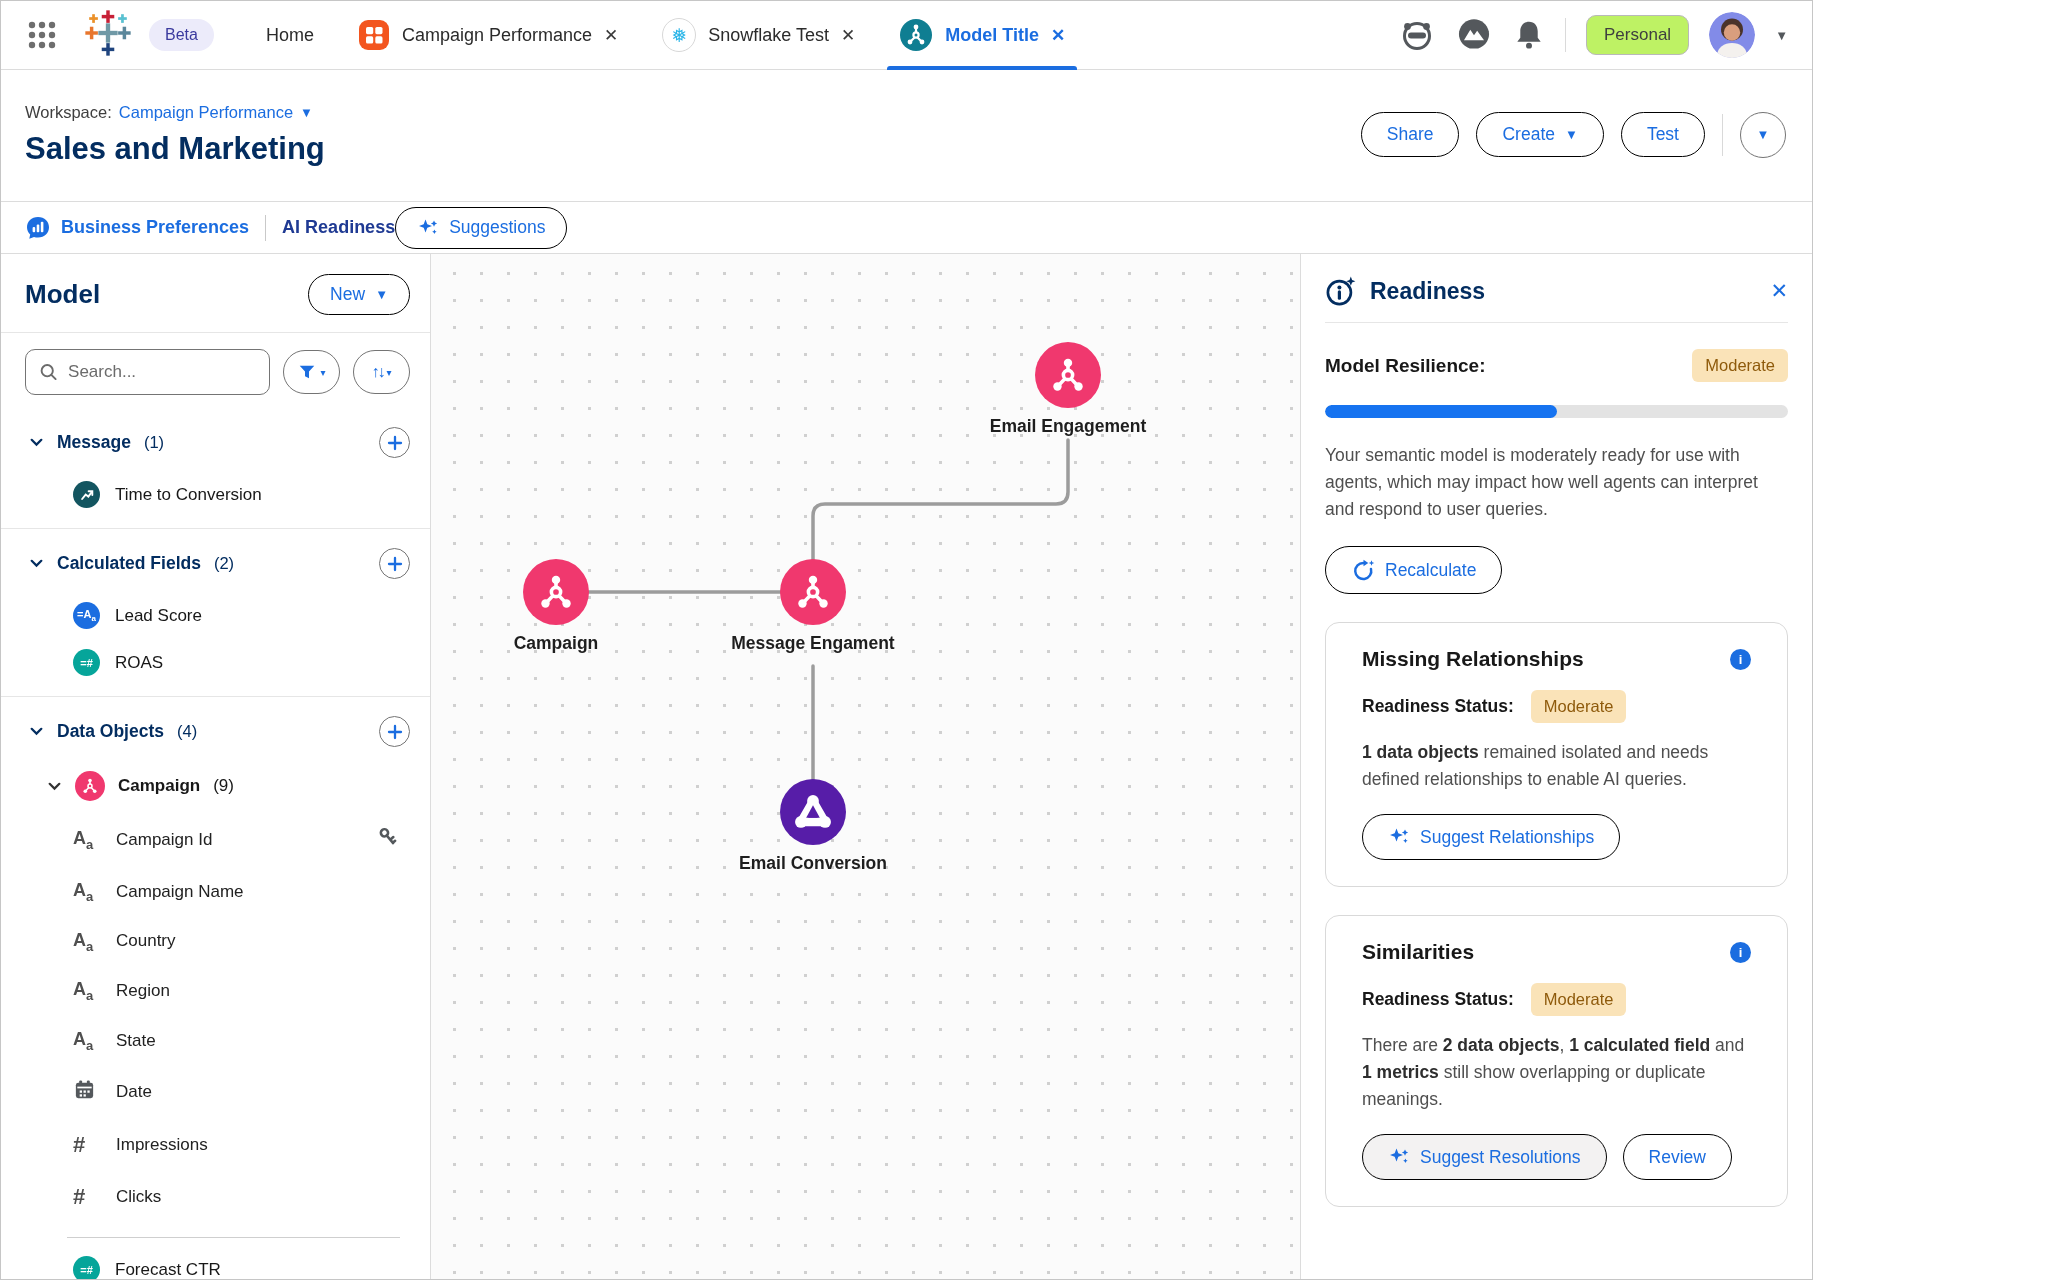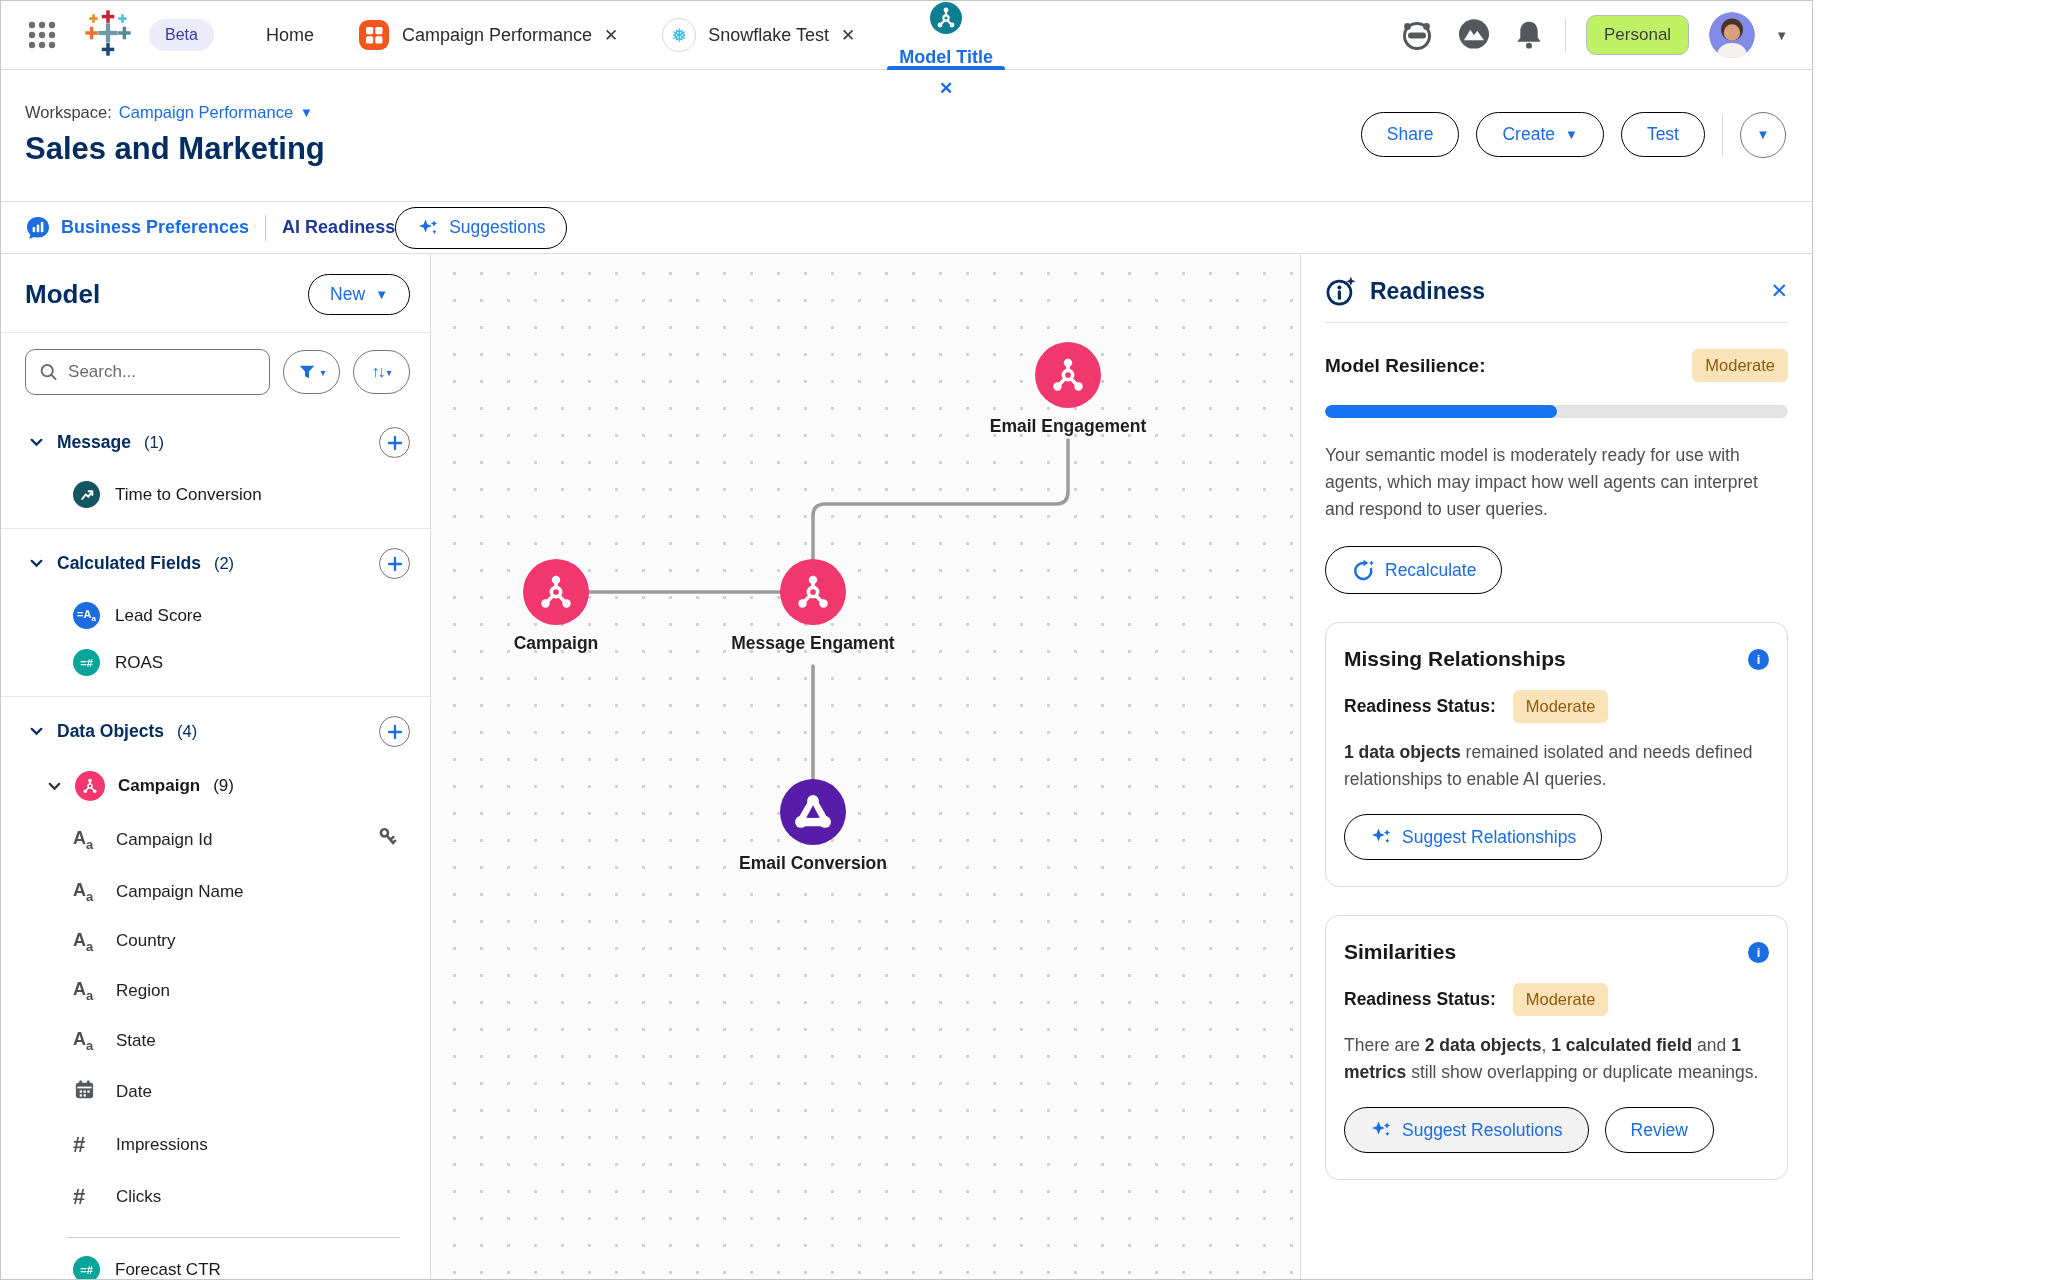--- a/index.html
+++ b/index.html
@@ -12,21 +12,21 @@
 
   
   .topbar { height:69px; flex:0 0 69px; display:flex; align-items:stretch; justify-content:space-between; padding:0 24px; border-bottom:1px solid #DCDCDC; background:#fff; }
   .tb-left { display:flex; align-items:center; }
   .appgrid { width:34px; height:34px; display:flex; align-items:center; justify-content:center; background:none; border:none; cursor:pointer; }
   .logo { margin-left:22px; }
   .beta { margin-left:14px; padding:7px 16px; border-radius:17px; background:#ECEBFA; color:#3B3A9E; font-size:16px; }
   .tabs { display:flex; align-items:stretch; height:69px; margin-left:30px; }
   .tab { display:flex; align-items:center; gap:12px; padding:0 22px; font-size:18px; color:#2B2B2B; position:relative; cursor:pointer; white-space:nowrap; }
   .tab .close { font-size:17px; color:#3A3A3A; line-height:1; }
-  .tab.active { color:#1B6DE0; font-weight:700;flex-direction:column; }
+  .tab.active { color:#1B6DE0; font-weight:700; }
   .tab.active .close { color:#1B6DE0; }
   .tab.active::after { content:""; position:absolute; left:10px; right:10px; bottom:0; height:4px; border-radius:3px 3px 0 0; background:#1B6DE0; }
   .tab-ico { display:flex; align-items:center; }
   .snow-circ { width:34px; height:34px; border:1px solid #D8D8D8; border-radius:50%; display:flex; align-items:center; justify-content:center; color:#29B5E8; font-size:19px; background:#fff; }
   .tb-right { display:flex; align-items:center; gap:20px; }
   .tb-icon { background:none; border:none; display:flex; align-items:center; cursor:pointer; }
   .tb-sep { width:1px; height:34px; background:#DADADA; }
   .personal { border:1px solid #B9B9B9; border-radius:10px; background:#bef264; padding:9px 17px; font-size:17px; color:#3F3F3F; cursor:pointer; }
   .avatar { width:46px; height:46px; border-radius:50%; overflow:hidden; flex:0 0 46px; cursor:pointer; }
   .caret { color:#54585C; font-size:13px; }
@@ -107,21 +107,21 @@
   .rp-title { font-size:23px; font-weight:700; color:#032D60; }
   .rp-close { margin-left:auto; background:none; border:none; color:#1B6DE0; font-size:21px; cursor:pointer; }
   .res { padding-top:26px; }
   .res-row { display:flex; align-items:center; justify-content:space-between; }
   .res-label { font-size:19px; font-weight:700; color:#181818; }
   .badge { background:#FAE3B8; color:#8E5A0B; font-size:16.5px; padding:7px 13px; border-radius:6px; white-space:nowrap; }
   .progress { margin-top:23px; height:13px; border-radius:7px; background:#E3E3E3; overflow:hidden; }
   .progress-fill { height:100%; background:#1673F0; border-radius:7px; }
   .res-desc { margin-top:24px; font-size:17.5px; line-height:27px; color:#4F4F4F; }
   .recalc { margin-top:23px; }
-  .card { border:1px solid #D9D9D9; border-radius:14px; padding:24px 18px 26px; margin-top:28px; }
+  .card { border:1px solid #D9D9D9; border-radius:14px; padding:24px 36px 26px; margin-top:28px; }
   .card-hdr { display:flex; align-items:flex-start; justify-content:space-between; }
   .card-title { font-size:21px; font-weight:700; color:#181818; }
   .info { width:21px; height:21px; border-radius:50%; background:#1B6DE0; color:#fff; font-size:13px; font-weight:700; display:flex; align-items:center; justify-content:center; cursor:pointer; margin-top:2px; }
   .status-row { display:flex; align-items:center; gap:17px; margin-top:19px; }
   .status-label { font-size:17.5px; font-weight:700; }
   .card-body { margin-top:16px; font-size:17.5px; line-height:27px; color:#4F4F4F; }
   .card-body b { color:#2E2E2E; }
   .card-actions { margin-top:21px; display:flex; gap:16px; }
 </style>
 </head>

